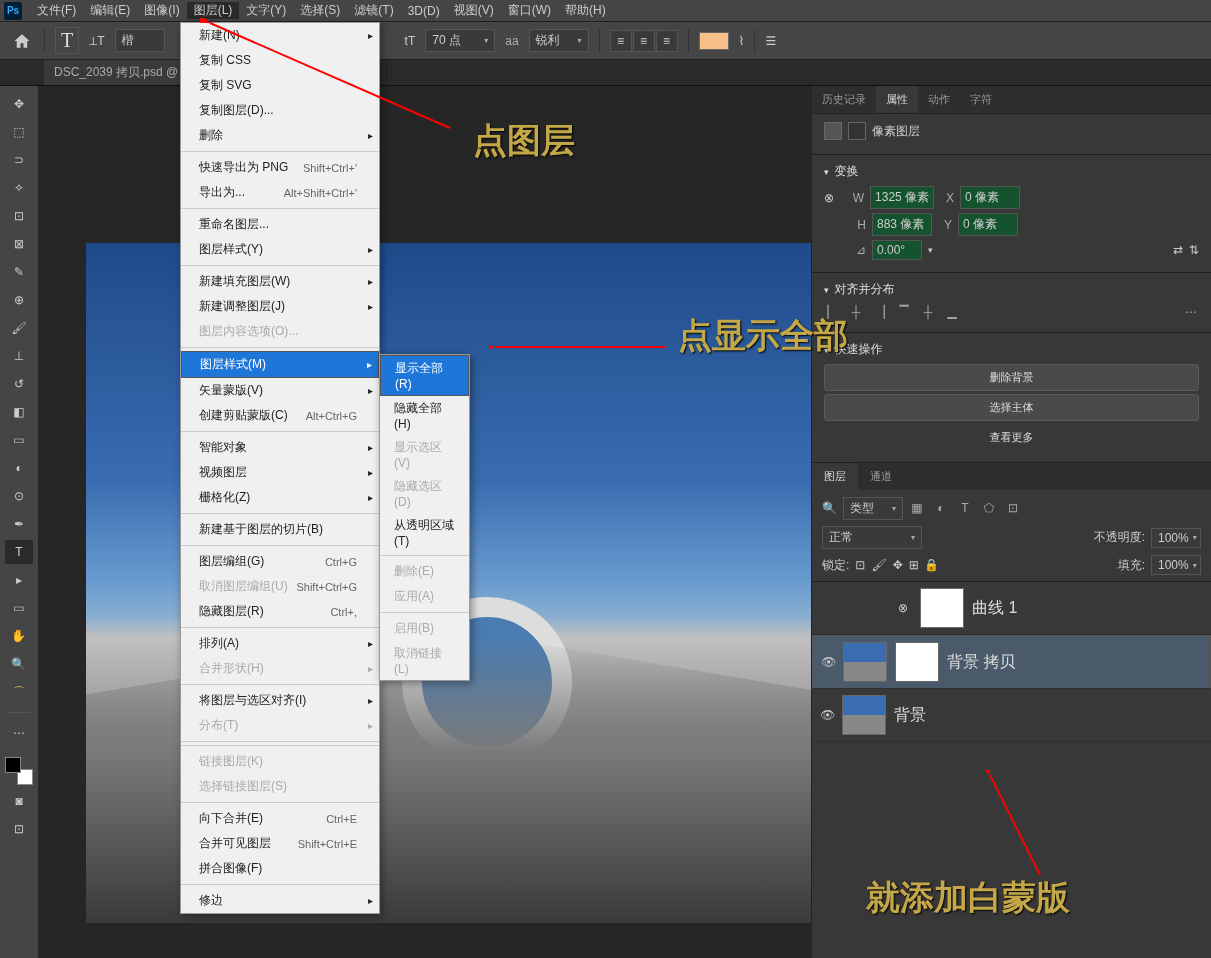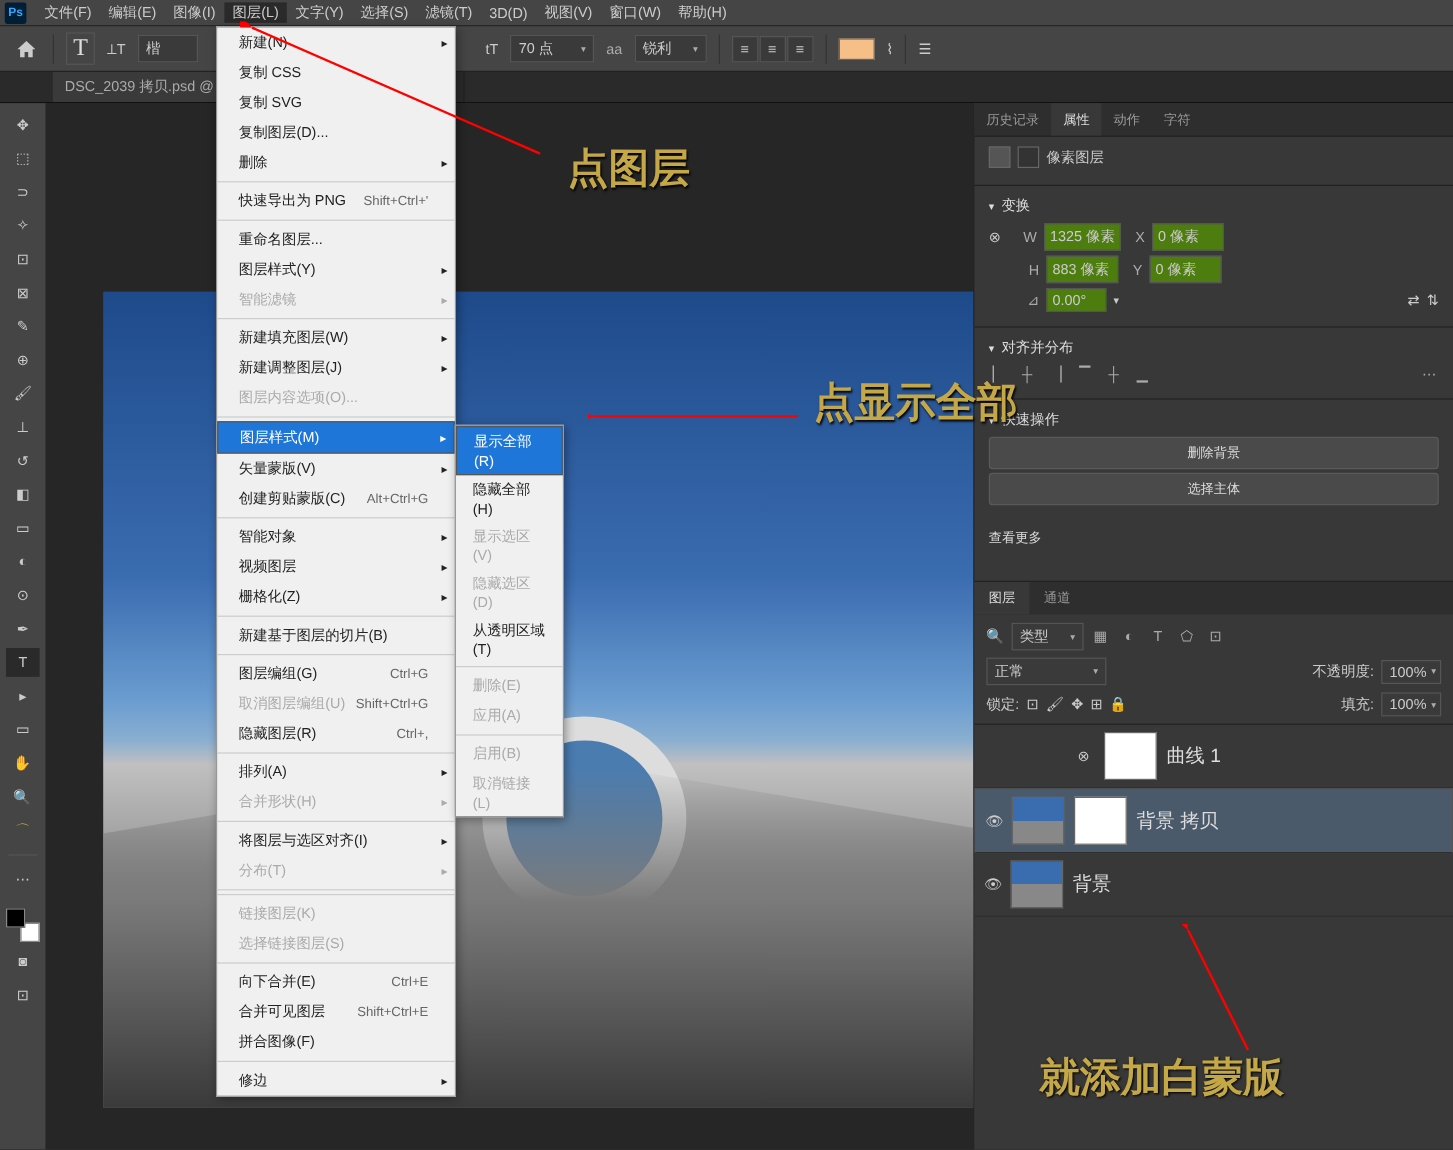--- a/index.html
+++ b/index.html
@@ -46,23 +46,23 @@
 .submenu hr{border:none;border-top:1px solid #ccc;margin:3px 0}
 .rpanel{width:400px;background:#383838;display:flex;flex-direction:column;border-left:1px solid #222}
 .rpanel .ptabs{display:flex;background:#2e2e2e;border-bottom:1px solid #222}
 .rpanel .ptab{padding:6px 10px;color:#999;font-size:11px}
 .rpanel .ptab.active{color:#ddd;background:#383838}
 .psec{border-bottom:1px solid #222;padding:8px 12px}
 .psec .hdr{display:flex;align-items:center;gap:6px;color:#ddd;font-size:11px;margin-bottom:6px}
 .psec .hdr .chev{font-size:9px}
 .frow{display:flex;align-items:center;gap:6px;margin:4px 0;font-size:11px;color:#ccc}
 .frow .lbl{color:#aaa;width:14px;text-align:right}
-.frow .val{background:#4d7c0f;border:1px solid #555;padding:2px 4px;min-width:60px}
+.frow .val{background:#14532d;border:1px solid #555;padding:2px 4px;min-width:60px}
 .btn{background:#4a4a4a;border:1px solid #5a5a5a;padding:5px 0;text-align:center;color:#ddd;font-size:11px;margin:3px 0;border-radius:3px}
-.link{text-align:left;color:#ddd;font-size:11px;margin:20px 0}
+.link{text-align:center;color:#ddd;font-size:11px;margin:9px 0}
 .layerpanel{flex:1;display:flex;flex-direction:column;background:#383838}
 .layerpanel .ltabs{display:flex;background:#2e2e2e}
 .layerpanel .ltab{padding:6px 12px;color:#999;font-size:11px}
 .layerpanel .ltab.active{background:#383838;color:#ddd}
 .lctrl{padding:6px 10px;display:flex;flex-direction:column;gap:6px;border-bottom:1px solid #222}
 .lrow{display:flex;align-items:center;gap:6px;font-size:11px;color:#ccc}
 .layerlist{flex:1;overflow:auto}
 .layer{display:flex;align-items:center;padding:6px 8px;gap:8px;border-bottom:1px solid #2e2e2e}
 .layer.sel{background:#4a5a6a}
 .layer .eye{width:14px;color:#ccc;font-size:12px}
@@ -331,29 +331,30 @@
       <span>复制图层(D)...</span>
     </div>
     <div class="mi arrow">
       <span>删除</span>
     </div>
     <hr>
     <div class="mi">
       <span>快速导出为 PNG</span>
       <span class="sc">Shift+Ctrl+'</span>
     </div>
+    <div class="mi">
+      <span>导出为...</span>
+      <span class="sc">Alt+Shift+Ctrl+'</span>
+    </div>
     <hr>
     <div class="mi">
       <span>重命名图层...</span>
     </div>
     <div class="mi arrow">
       <span>图层样式(Y)</span>
-    </div>
-    <div class="mi disabled arrow">
-      <span>智能滤镜</span>
     </div>
     <hr>
     <div class="mi arrow">
       <span>新建填充图层(W)</span>
     </div>
     <div class="mi arrow">
       <span>新建调整图层(J)</span>
     </div>
     <div class="mi disabled">
       <span>图层内容选项(O)...</span>

